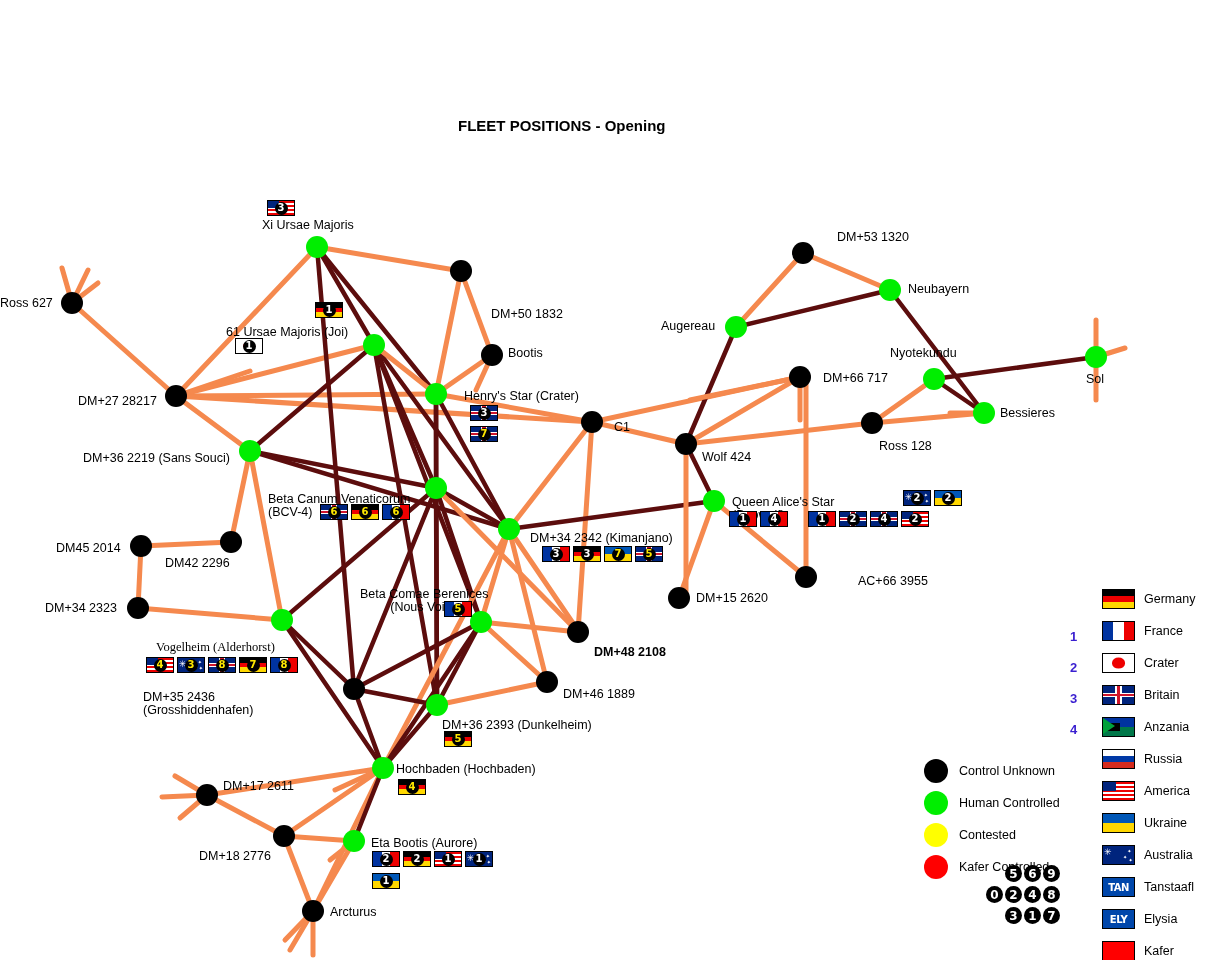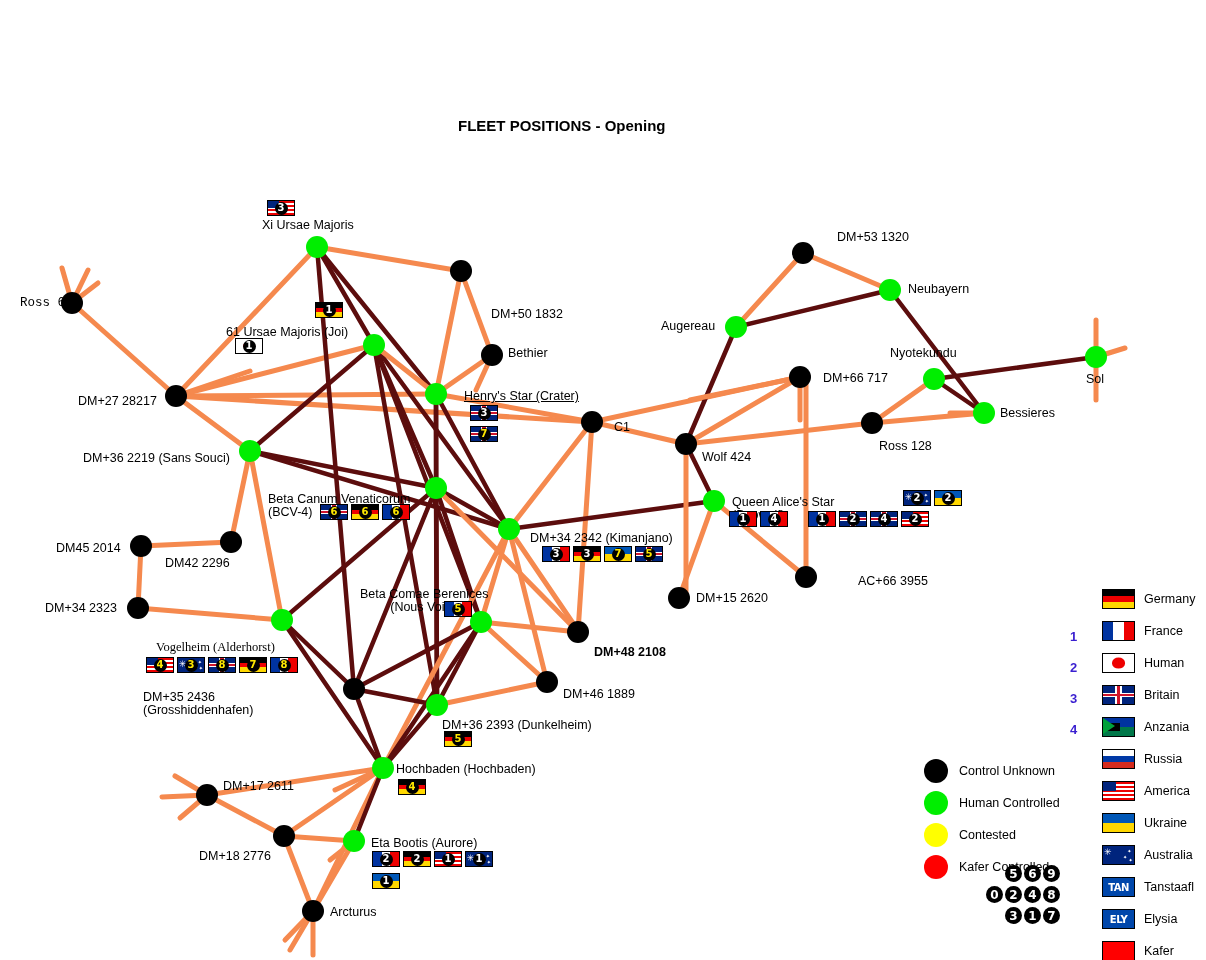--- a/index.html
+++ b/index.html
@@ -175,27 +175,27 @@
       <div class="node" style="left: 792px; top: 242px; width: 22px; height: 22px; background: rgb(0, 0, 0);"></div>
       <div class="node" style="left: 879px; top: 279px; width: 22px; height: 22px; background: rgb(0, 238, 0);"></div>
       <div class="node" style="left: 725px; top: 316px; width: 22px; height: 22px; background: rgb(0, 238, 0);"></div>
       <div class="node" style="left: 923px; top: 368px; width: 22px; height: 22px; background: rgb(0, 238, 0);"></div>
       <div class="node" style="left: 789px; top: 366px; width: 22px; height: 22px; background: rgb(0, 0, 0);"></div>
       <div class="node" style="left: 1085px; top: 346px; width: 22px; height: 22px; background: rgb(0, 238, 0);"></div>
       <div class="node" style="left: 973px; top: 402px; width: 22px; height: 22px; background: rgb(0, 238, 0);"></div>
       <div class="node" style="left: 861px; top: 412px; width: 22px; height: 22px; background: rgb(0, 0, 0);"></div>
     </div>
   <div id="labels-layer">
-      <div class="lbl" style="left: 20px; top: 297px; font-family: Liberation Mono, monospace;">Ross 627</div>
+      <div class="lbl" style="left: 0; top: 297px;">Ross 627</div>
       <div class="lbl" style="left: 262px; top: 219px;">Xi Ursae Majoris</div>
       <div class="lbl" style="left: 491px; top: 260px; margin-top: 48px;">DM+50 1832</div>
       <div class="lbl" style="left: 226px; top: 326px;">61 Ursae Majoris (Joi)</div>
-      <div class="lbl" style="left: 508px; top: 347px;">Bethier</div>
+      <div class="lbl" style="left: 508px; top: 347px;">Bootis</div>
       <div class="lbl" style="left: 78px; top: 395px;">DM+27 28217</div>
-      <div class="lbl" style="left: 464px; top: 390px; text-decoration: underline;">Henry's Star (Crater)</div>
+      <div class="lbl" style="left: 464px; top: 390px;">Henry's Star (Crater)</div>
       <div class="lbl" style="left: 614px; top: 421px;">C1</div>
       <div class="lbl" style="left: 83px; top: 452px;">DM+36 2219 (Sans Souci)</div>
       <div class="lbl" style="left: 268px; top: 493px;">Beta Canum Venaticorum<br>(BCV-4)</div>
       <div class="lbl" style="left: 702px; top: 451px;">Wolf 424</div>
       <div class="lbl" style="left: 732px; top: 496px;">Queen Alice's Star<br>(Beowulf)</div>
       <div class="lbl" style="left: 530px; top: 532px;">DM+34 2342 (Kimanjano)</div>
       <div class="lbl" style="left: 56px; top: 542px;">DM45 2014</div>
       <div class="lbl" style="left: 165px; top: 557px;">DM42 2296</div>
       <div class="lbl" style="left: 45px; top: 602px;">DM+34 2323</div>
       <div class="lbl" style="left: 696px; top: 592px;">DM+15 2620</div>
@@ -528,21 +528,21 @@
         <span class="lgflag">
           <span style="position:absolute;left:0;top:0;width:100%;height:100%;background:linear-gradient(90deg,#0033a0 0 33.3%,#fff 33.3% 66.6%,#e00 66.6% 100%);"></span>
         </span>
         <span>France</span>
       </div>
       <div class="lgrow">
         <span class="lgflag">
           <span style="position:absolute;left:0;top:0;width:100%;height:100%;background:#fff;"></span>
           <span style="position:absolute;left:50%;top:50%;width:45%;height:60%;transform:translate(-50%,-50%);border-radius:50%;background:#e00;"></span>
         </span>
-        <span>Human</span>
+        <span>Crater</span>
       </div>
       <div class="lgrow">
         <span class="lgflag">
           <span style="position:absolute;left:0;top:0;width:100%;height:100%;background:#00247d;"></span>
           <span style="position:absolute;left:0;top:38%;width:100%;height:24%;background:#fff;"></span>
           <span style="position:absolute;left:38%;top:0;width:24%;height:100%;background:#fff;"></span>
           <span style="position:absolute;left:0;top:44%;width:100%;height:12%;background:#cf142b;"></span>
           <span style="position:absolute;left:44%;top:0;width:12%;height:100%;background:#cf142b;"></span>
         </span>
         <span>Britain</span>

